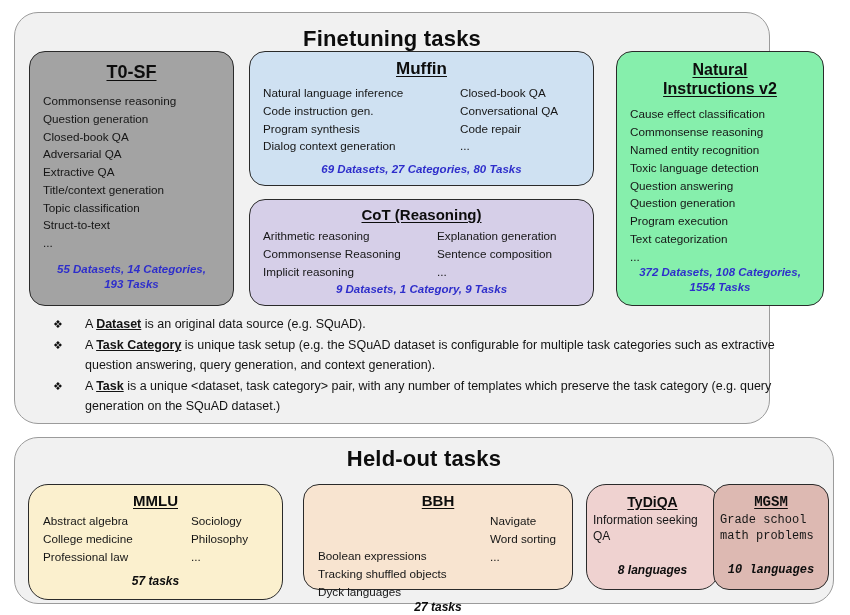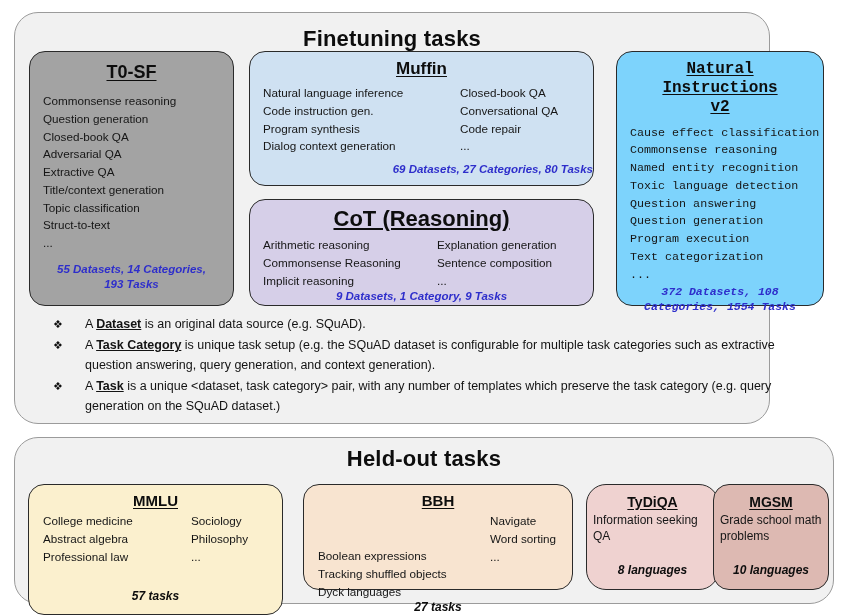--- a/index.html
+++ b/index.html
@@ -40,42 +40,42 @@
   
   #box-t0sf  { left:14px;  top:38px;  width:205px; height:255px; }
   #box-t0sf .box-title { margin-top:10px; font-size:18px; }
   #box-t0sf .items { margin-top:9px; padding-left:13px; }
   #box-t0sf .stats { margin-bottom:13px; padding:0 16px; }
 
   #box-muffin { left:234px; top:38px; width:345px; height:135px; }
   #box-muffin .box-title { margin-top:7px; font-size:17px; }
   #box-muffin .cols { margin-top:5px; padding-left:13px; }
   #box-muffin .col1 { width:197px; }
-  #box-muffin .stats { margin-bottom:8px;text-align:right; }
+  #box-muffin .stats { margin-bottom:8px; }
 
   #box-cot { left:234px; top:186px; width:345px; height:107px; }
-  #box-cot .box-title { margin-top:6px; font-size:22px; }
+  #box-cot .box-title { margin-top:6px; font-size:15px; }
   #box-cot .cols { margin-top:4px; padding-left:13px; }
   #box-cot .col1 { width:174px; }
   #box-cot .stats { margin-bottom:8px; }
 
   #box-niv2 { left:601px; top:38px; width:208px; height:255px; }
   #box-niv2 .box-title { margin:8px auto 0; font-size:16px; line-height:1.2; width:132px; }
   #box-niv2 .items { margin-top:7px; padding-left:13px; }
   #box-niv2 .stats { margin-bottom:11px; padding:0 10px; }
 
   
   .notes { position:absolute; left:12px; top:301px; width:796px; }
   .note { display:flex; align-items:flex-start; margin-bottom:1px; }
   .note-marker { width:14px; margin-left:26px; margin-right:18px; font-size:11px; line-height:20px; color:#0d0d0d; }
   .note-text { flex:1; max-width:712px; font-size:12.5px; line-height:20px; color:#131313; }
   .note-term { font-weight:bold; text-decoration:underline; text-underline-offset:1px; }
 
   
-  #box-mmlu { left:13px; top:46px; width:255px; height:131px; }
+  #box-mmlu { left:13px; top:46px; width:255px; height:116px;border-radius:20px; }
   #box-mmlu .box-title { margin-top:7px; font-size:15px; }
   #box-mmlu .cols { margin-top:3px; padding-left:14px; }
   #box-mmlu .col1 { width:148px; }
   #box-mmlu .stats { margin-bottom:9px; }
 
   #box-bbh { left:288px; top:46px; width:270px; height:106px; }
   #box-bbh .box-title { margin-top:7px; font-size:15px; }
   #box-bbh .cols { margin-top:3px; padding-left:14px; }
   #box-bbh .col1 { width:172px;margin-top:35px; }
   #box-bbh .stats { margin-bottom:9px; }
@@ -139,21 +139,21 @@
           </div>
         <div class="items col2">
             <div class="item">Explanation generation</div>
             <div class="item">Sentence composition</div>
             <div class="item">...</div>
           </div>
       </div>
       <div class="stats">9 Datasets, 1 Category, 9 Tasks</div>
     </div>
 
-    <div class="box" id="box-niv2" style="background-color: #7dd3fc; font-family: Liberation Mono, monospace;">
+    <div class="box" id="box-niv2" style="background-color: #86efac;">
       <div class="box-title">Natural Instructions v2</div>
       <div class="items">
           <div class="item">Cause effect classification</div>
           <div class="item">Commonsense reasoning</div>
           <div class="item">Named entity recognition</div>
           <div class="item">Toxic language detection</div>
           <div class="item">Question answering</div>
           <div class="item">Question generation</div>
           <div class="item">Program execution</div>
           <div class="item">Text categorization</div>
@@ -178,22 +178,22 @@
     </div>
   </div>
 
   <div class="container" id="ho-container">
     <div class="section-title" style="top:8px;">Held-out tasks</div>
 
     <div class="box" id="box-mmlu" style="background-color: rgb(251, 240, 206);">
       <div class="box-title">MMLU</div>
       <div class="cols">
         <div class="items col1">
+            <div class="item">Abstract algebra</div>
             <div class="item">College medicine</div>
-            <div class="item">Abstract algebra</div>
             <div class="item">Professional law</div>
           </div>
         <div class="items col2">
             <div class="item">Sociology</div>
             <div class="item">Philosophy</div>
             <div class="item">...</div>
           </div>
       </div>
       <div class="stats stats-dark">57 tasks</div>
     </div>
@@ -214,20 +214,20 @@
       </div>
       <div class="stats stats-dark">27 tasks</div>
     </div>
 
     <div class="box small-box" id="box-tydiqa" style="background-color: rgb(239, 210, 208);">
       <div class="box-title">TyDiQA</div>
       <div class="desc">Information seeking QA</div>
       <div class="stats stats-dark">8 languages</div>
     </div>
 
-    <div class="box small-box" id="box-mgsm" style="background-color: rgb(221, 185, 178);">
+    <div class="box small-box" id="box-mgsm" style="background-color: rgb(221, 185, 178); font-family: Liberation Mono, monospace;">
       <div class="box-title">MGSM</div>
       <div class="desc">Grade school math problems</div>
       <div class="stats stats-dark">10 languages</div>
     </div>
   </div>
 
 </div>
 
 </body></html>

